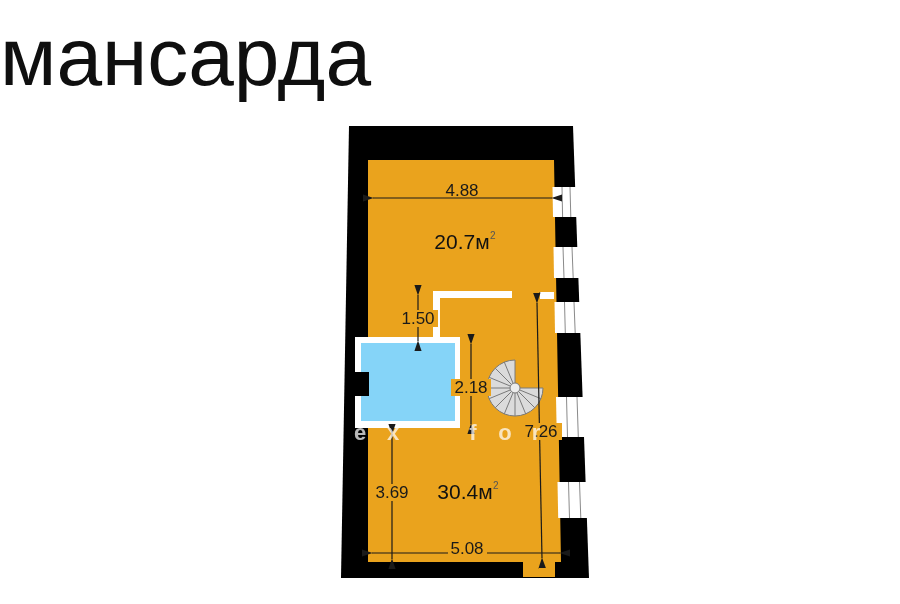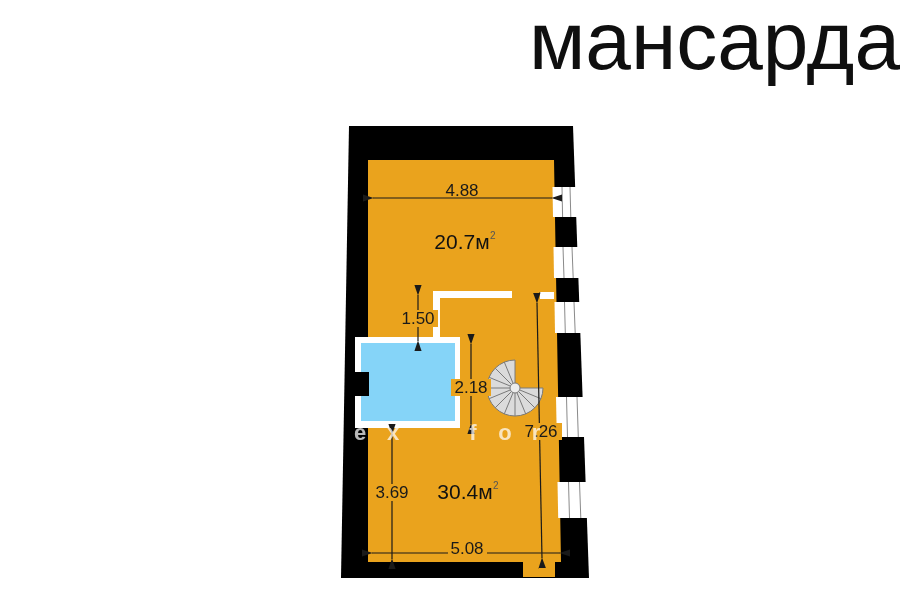--- a/index.html
+++ b/index.html
@@ -1,18 +1,18 @@
 <!DOCTYPE html>
 <html><head>
 <meta charset="utf-8">
 <style>
   html,body{margin:0;padding:0;background:#fff;}
   .page{position:relative;width:900px;height:604px;background:#ffffff;overflow:hidden;
         font-family:"Liberation Sans",sans-serif;}
-  .title{position:absolute;left:0;right:0;top:0;text-align:right;
+  .title{position:absolute;left:0;right:0;top:16px;text-align:left;
          font-size:82px;line-height:1.0;color:#0f0f0f;letter-spacing:0px;}
   svg text{font-family:"Liberation Sans",sans-serif;}
   .dim-label{font-size:17px;fill:#1a1a1a;text-anchor:middle;}
   .area-label{font-size:21px;fill:#111;text-anchor:middle;}
   .area-sup{font-size:10px;fill:#555;text-anchor:start;}
   .wm{font-size:22px;font-weight:bold;fill:rgba(255,255,255,0.72);text-anchor:middle;}
   .dimline{stroke:#1a1a1a;stroke-width:1.2;}
   .mullion{stroke:#8a8a8a;stroke-width:1;}
   .stairline{stroke:#7a7a7a;stroke-width:1;}
 </style>

